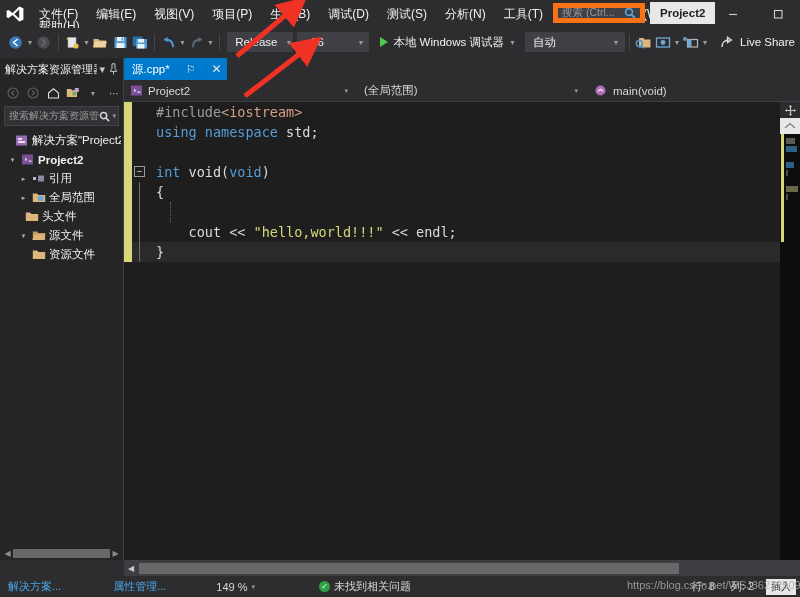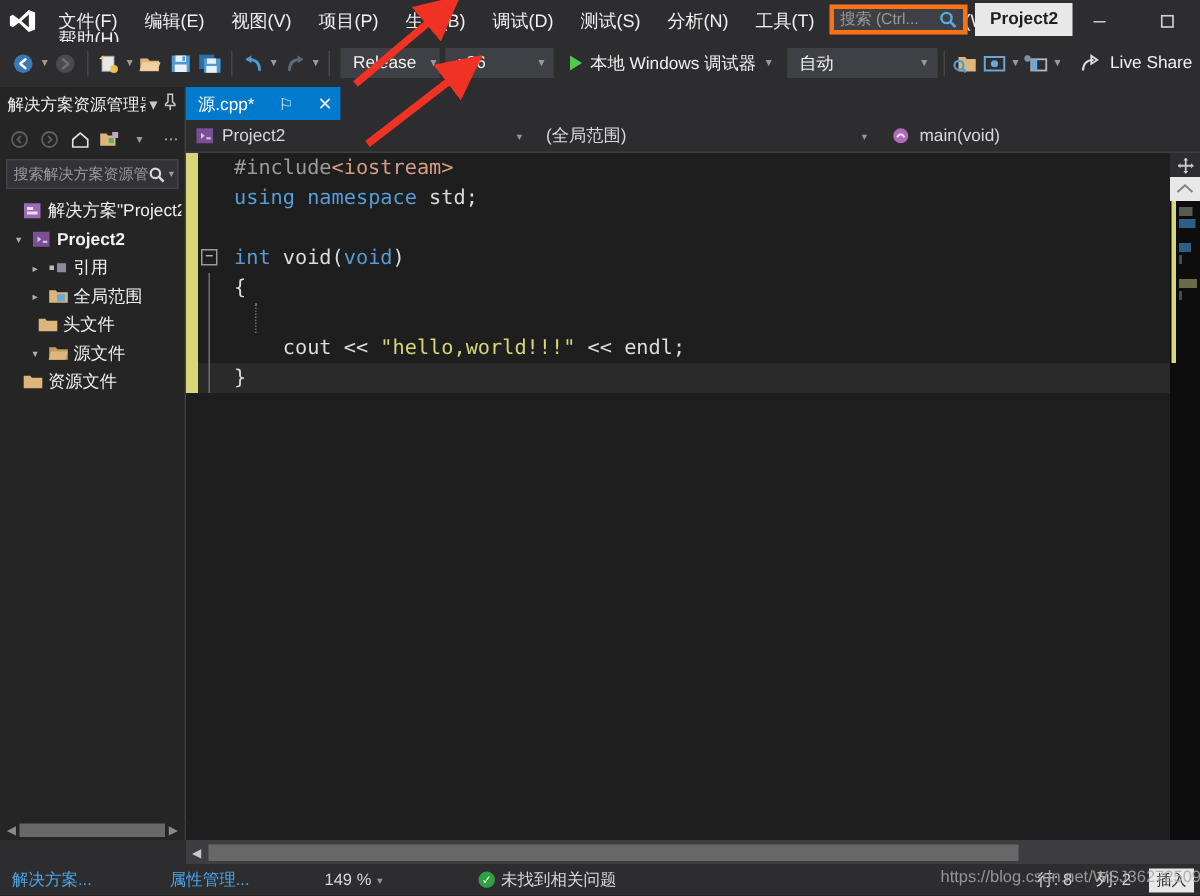--- a/index.html
+++ b/index.html
@@ -27,21 +27,21 @@
     font-size: 12px; color: #f1f1f1; padding: 4px 9px; white-space: nowrap;
     line-height: 14px;
   }
 
   .menu-row2 {
     position: absolute; left: 30px; top: 15px;
   }
 
   .search-box {
     position: absolute; left: 553px; top: 3px; width: 92px; height: 20px;
-    background: #3f3f46; border: 3px solid #f97316;
+    background: #3f3f46; border: 5px solid #f97316;
     display: flex; align-items: center; padding: 0 4px;
   }
   .search-box .ph { font-size: 10.5px; color: #9a9a9a; flex: 1; white-space: nowrap; overflow: hidden; }
 
   .proj-chip {
     position: absolute; left: 650px; top: 2px; height: 22px;
     background: #e8e8e8; color: #1e1e1e; font-size: 11.5px; font-weight: bold;
     display: flex; align-items: center; padding: 0 10px;
   }
 
@@ -514,21 +514,21 @@
         <span class="ico">
           <svg width="14" height="13" viewBox="0 0 14 13">
               <path d="M0.8 2.5 h4.4 l1 1.4 h7 v7 h-12.4 z" fill="#c19a5e"></path>
               <path d="M2 5.3 h11.2 l-1.6 5.6 h-11.2 z" fill="#dcb67a"></path>
             </svg>
         </span>
         <span class="lbl">源文件</span>
       </div>
 
 
-      <div class="trow" style="">
+      <div class="trow" style="padding-left:17px">
         <span class="exp"></span>
         <span class="ico">
           <svg width="14" height="13" viewBox="0 0 14 13">
               <path d="M0.8 2.5 h4.4 l1 1.4 h7 v7 h-12.4 z" fill="#dcb67a"></path>
             </svg>
         </span>
         <span class="lbl">资源文件</span>
       </div>
     </div>
 

